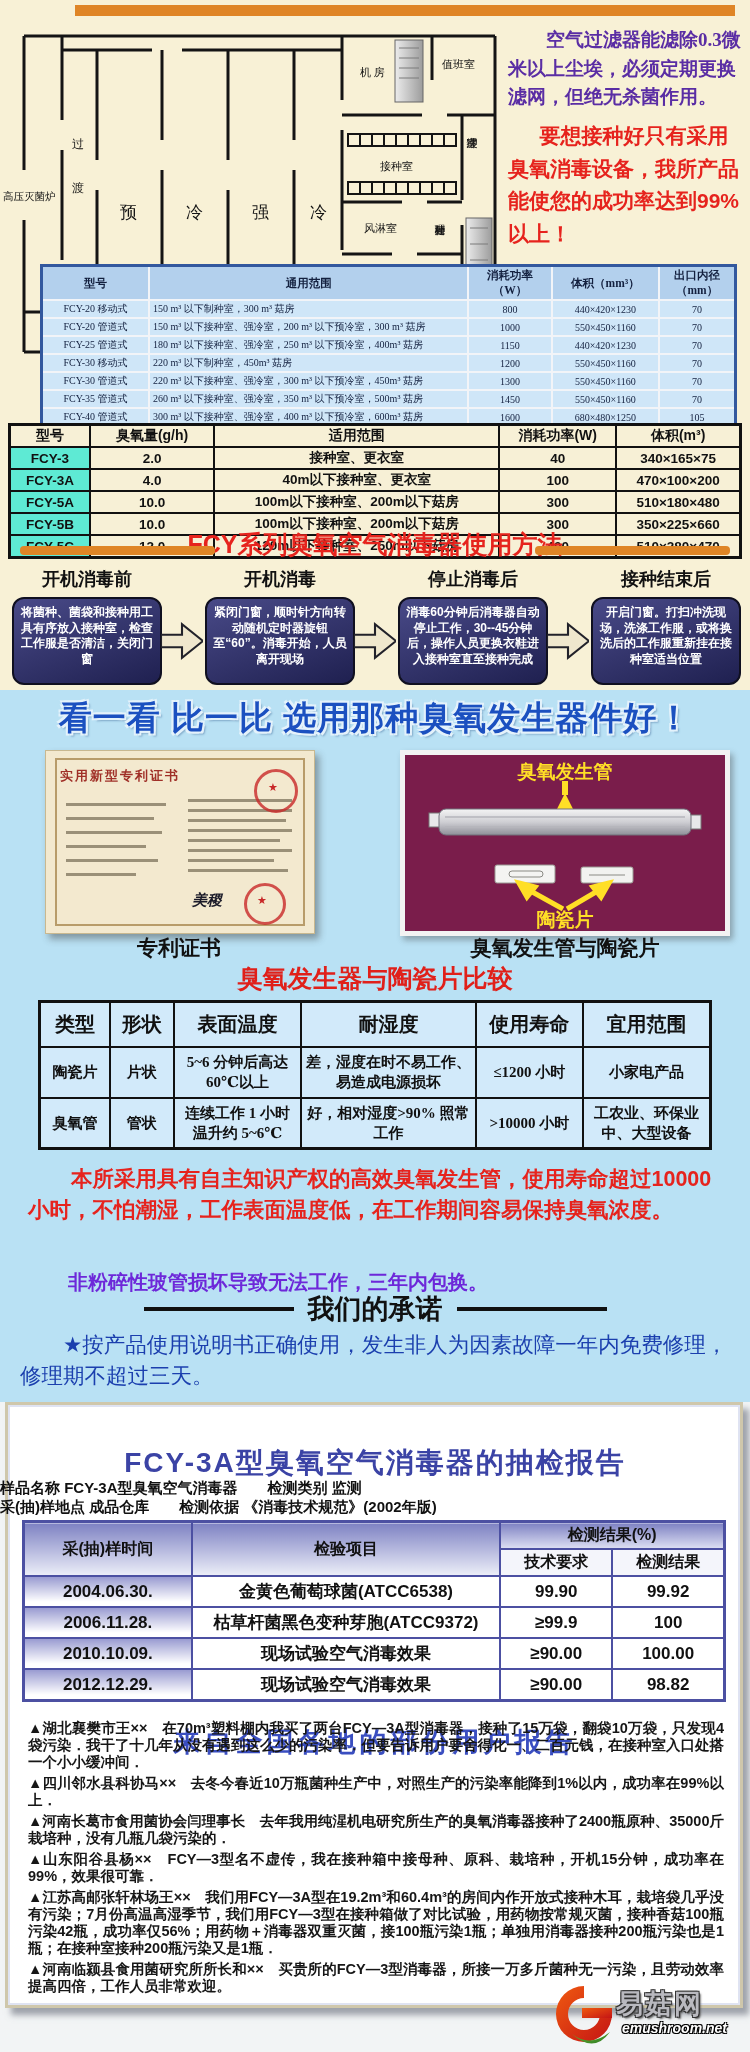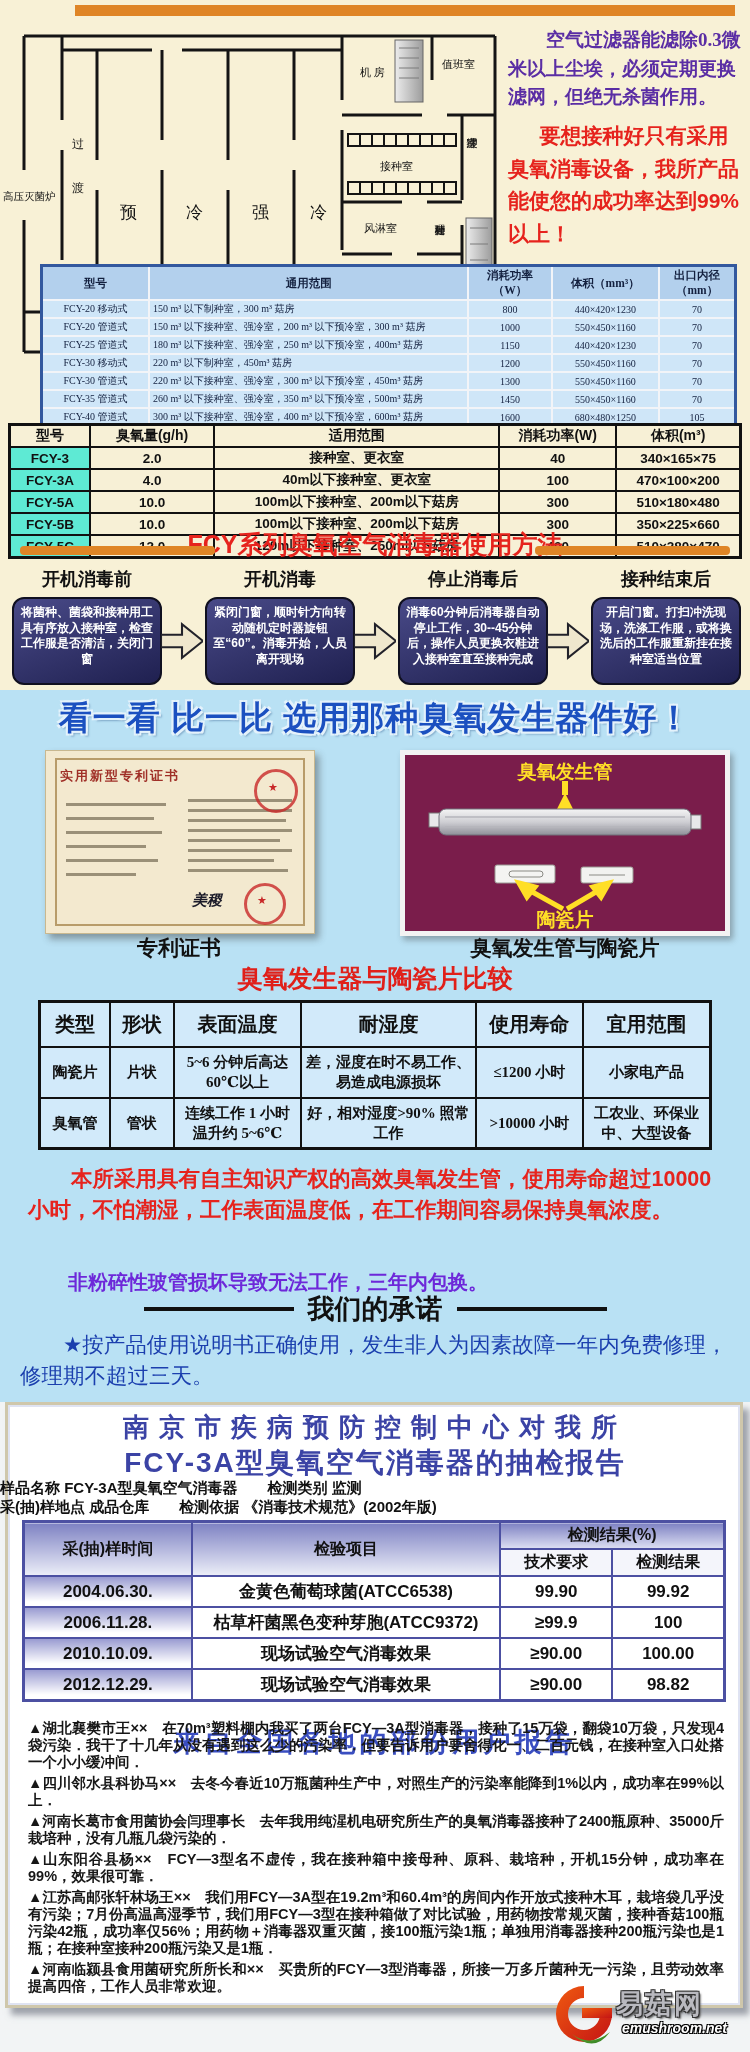--- a/index.html
+++ b/index.html
@@ -466,21 +466,20 @@
   <div id="red-para" class="abs">本所采用具有自主知识产权的高效臭氧发生管，使用寿命超过10000小时，不怕潮湿，工作表面温度低，在工作期间容易保持臭氧浓度。</div>
   <div id="red-line2" class="abs">非粉碎性玻管损坏导致无法工作，三年内包换。</div>
   <div id="promise-row" class="abs">
     <div class="dash-line"></div>
     <div id="promise-title">我们的承诺</div>
     <div class="dash-line"></div>
   </div>
   <div id="promise-text" class="abs">★按产品使用说明书正确使用，发生非人为因素故障一年内免费修理，修理期不超过三天。</div>
 
   <div id="panel" class="abs"></div>
-  <div id="rep-title1" class="abs">南京市疾病预防控制中心对我所</div>
   <div id="rep-title2" class="abs">FCY-3A型臭氧空气消毒器的抽检报告</div>
   <div id="rep-meta1" class="abs rep-meta">样品名称 FCY-3A型臭氧空气消毒器　　检测类别 监测</div>
   <div id="rep-meta2" class="abs rep-meta">采(抽)样地点 成品仓库　　检测依据 《消毒技术规范》(2002年版)</div>
 
   <table id="report-table" class="abs">
     <colgroup>
         <col style="width:24%">
         <col style="width:44%">
         <col style="width:16%">
         <col style="width:16%">

